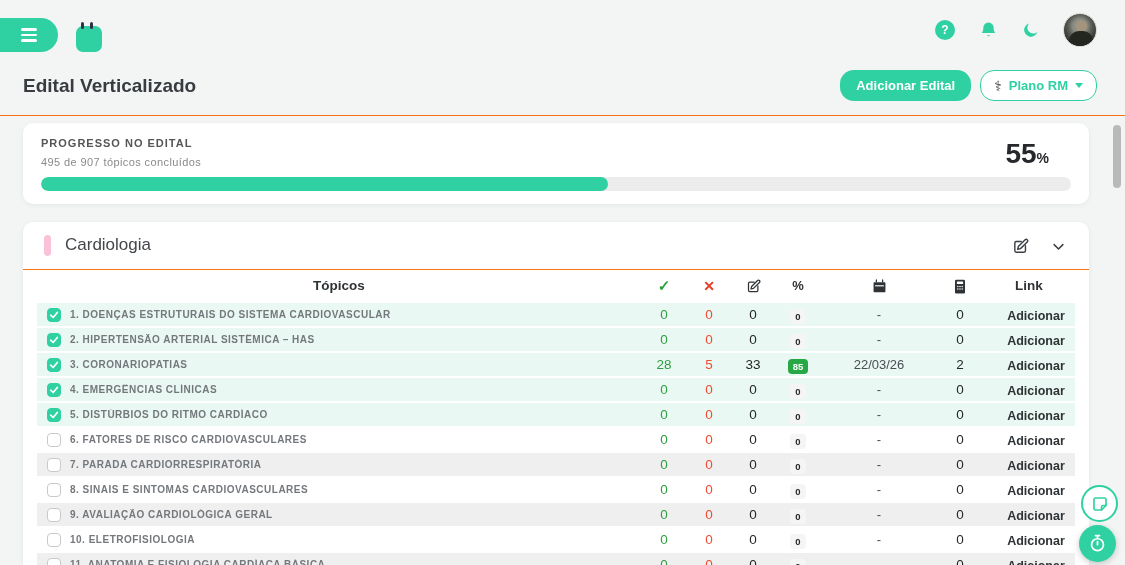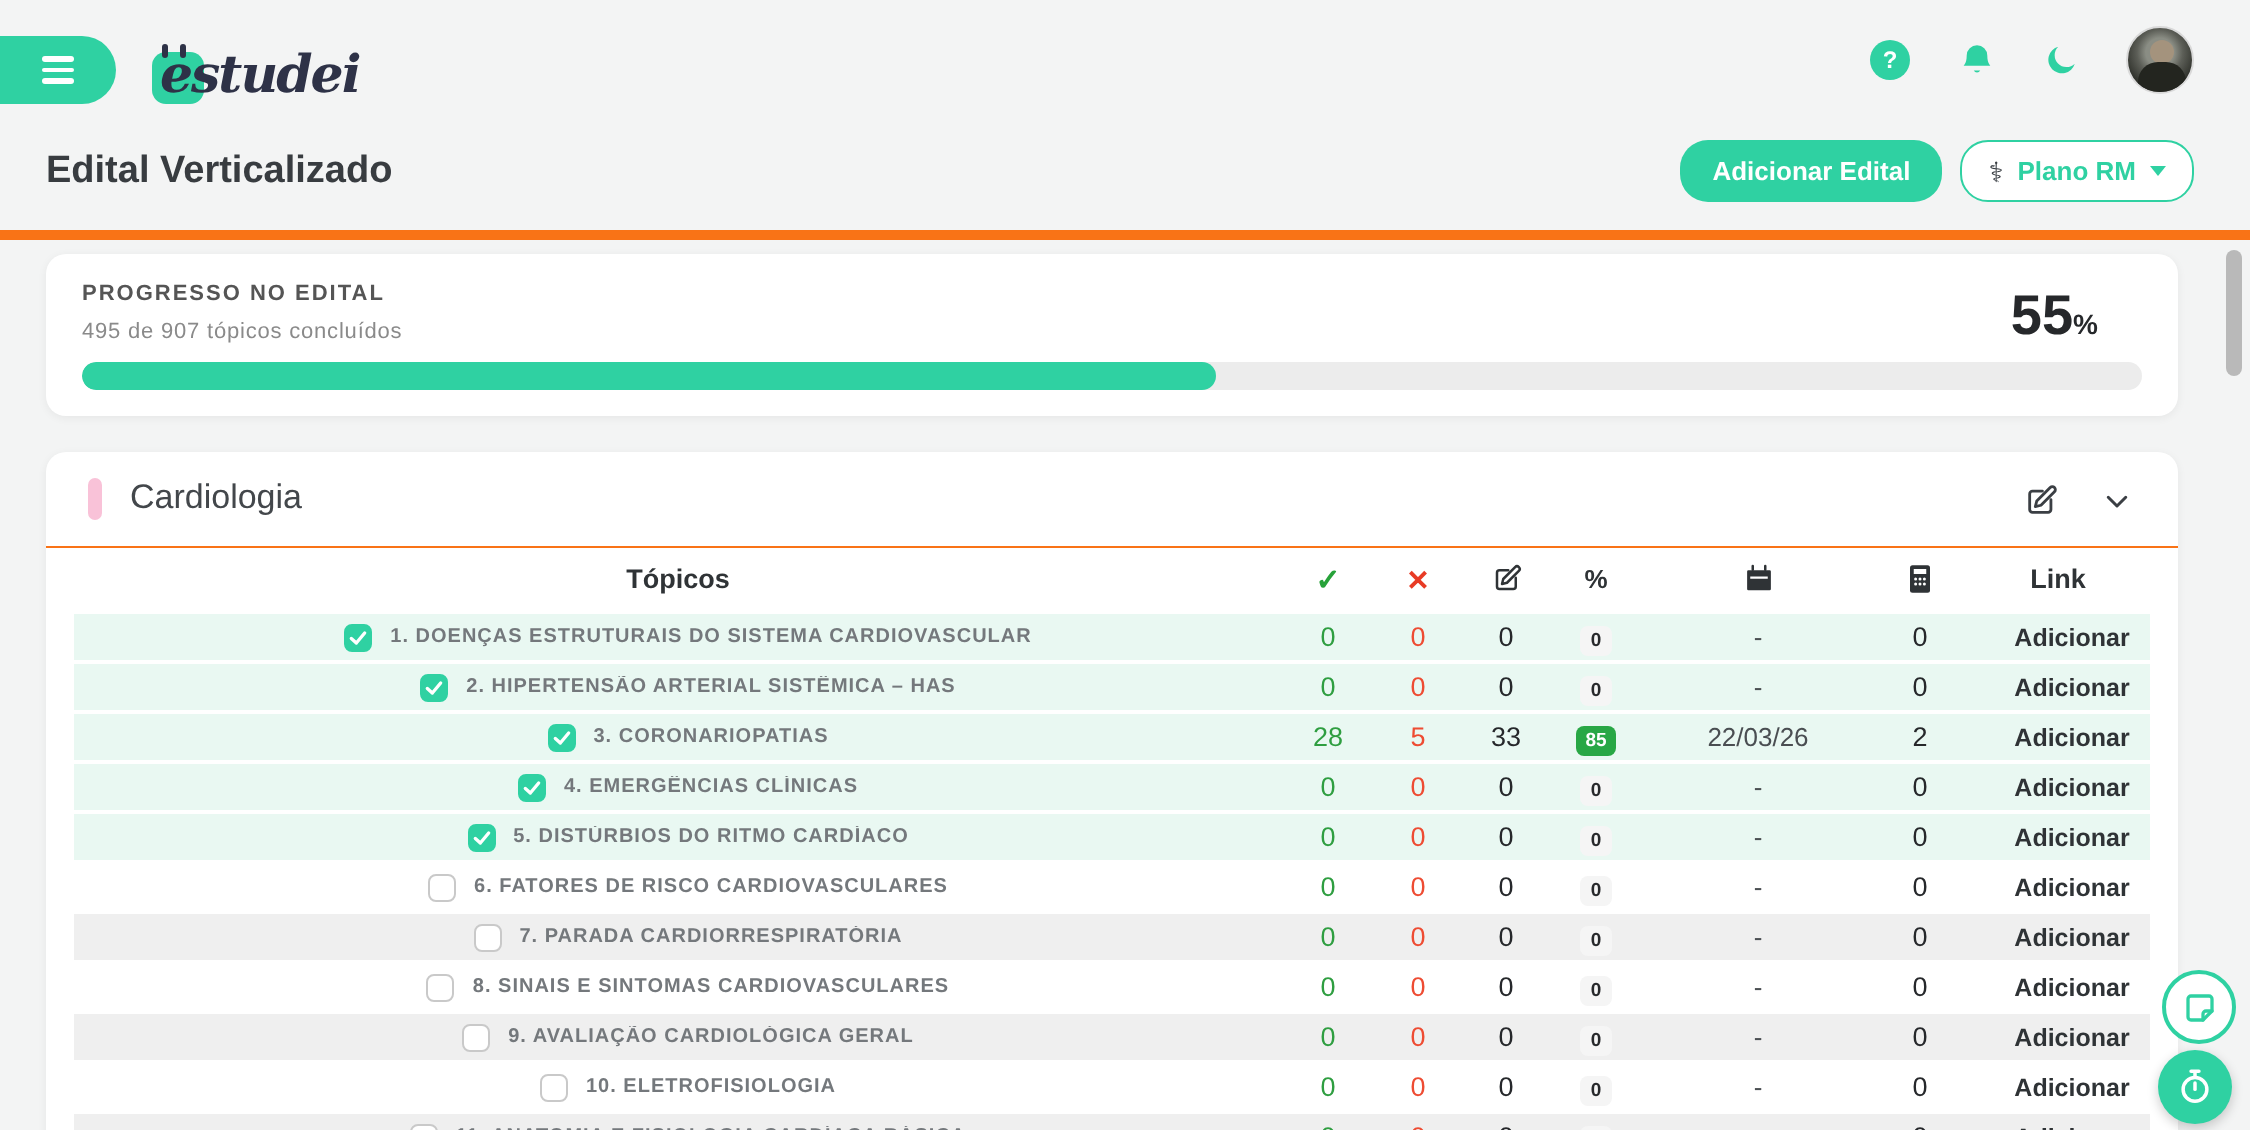--- a/index.html
+++ b/index.html
@@ -42,21 +42,21 @@
   .avatar {
     width:34px; height:34px; border-radius:50%; overflow:hidden; cursor:pointer;
     background:radial-gradient(circle at 50% 38%, #8a8d84 0 28%, #5c5e57 45%, #33352f 70%, #1f211c 100%);
     border:1px solid #d9d9d9; position:relative;
   }
   .avatar:before { content:""; position:absolute; left:11px; top:6px; width:12px; height:12px; border-radius:50%; background:#a4937d; }
   .avatar:after { content:""; position:absolute; left:5px; top:17px; width:24px; height:16px; border-radius:10px 10px 0 0; background:#23251f; }
   
   .title-row {
     display:flex; align-items:center; justify-content:space-between;
-    padding:8px 28px 14px 23px; border-bottom:5px solid #f97316;
+    padding:8px 28px 14px 23px; border-bottom:1px solid #f97316;
   }
   .page-title { font-size:19px; font-weight:800; color:#383c40; }
   .title-actions { display:flex; gap:9px; align-items:center; }
   .btn-solid {
     background:#2fd1a2; color:#fff; font-size:13px; font-weight:700;
     border:none; border-radius:14px; padding:8px 16px; cursor:pointer;
     font-family:"Liberation Sans", sans-serif;
   }
   .btn-outline {
     background:#fff; color:#2fd1a2; font-size:13px; font-weight:700;
@@ -83,21 +83,21 @@
   .accent-bar { width:7px; height:21px; border-radius:4px; background:#f9c2d8; margin-right:14px; }
   .tcard-title { font-size:17px; color:#43474b; flex:1; }
   .tcard-actions { display:flex; align-items:center; gap:16px; }
   .tcard-actions .icon-btn { color:#3b3f44; }
   
   .ttable { margin:0 14px; }
   .thead { display:flex; align-items:center; height:31px; }
   .trow { display:flex; align-items:center; height:25px; border-top:2px solid #fff; }
   .trow.checked { background:#e9f8f2; }
   .trow.alt { background:#efefef; }
-  .cell-topic { flex:1; display:flex; align-items:center; gap:9px; padding-left:10px; min-width:0;justify-content:center; }
+  .cell-topic { flex:1; display:flex; align-items:center; gap:9px; padding-left:10px; min-width:0; }
   .hcell-topic { flex:1; text-align:center; font-size:13.5px; font-weight:700; color:#2f3336; }
   .c-col { width:46px; text-align:center; flex:none; }
   .x-col { width:44px; text-align:center; flex:none; }
   .e-col { width:44px; text-align:center; flex:none; }
   .p-col { width:46px; text-align:center; flex:none; }
   .d-col { width:116px; text-align:center; flex:none; }
   .n-col { width:46px; text-align:center; flex:none; }
   .l-col { width:92px; text-align:center; flex:none; }
   .thead .hicon { display:inline-flex; align-items:center; justify-content:center; vertical-align:middle; }
   .h-check { color:#27a23a; font-size:15px; font-weight:700; }
@@ -137,21 +137,20 @@
 <div class="topbar">
   <div class="hamburger">
     <div class="bars">
         <span></span>
         <span></span>
         <span></span>
       </div>
   </div>
   <div class="logo">
     <div class="logo-cal"></div>
-    <div class="logo-text">estudei</div>
   </div>
   <div class="topbar-icons">
     <div class="icon-btn">
       <div class="help-circle">?</div>
     </div>
     <div class="icon-btn">
       <svg width="19" height="19" viewBox="0 0 24 24" fill="#2fd1a2">
         <path d="M12 2a6.5 6.5 0 0 0-6.5 6.5c0 5-2 6.5-2 6.5h17s-2-1.5-2-6.5A6.5 6.5 0 0 0 12 2z"></path>
         <path d="M10 18a2.2 2.2 0 0 0 4 0z"></path>
       </svg>

